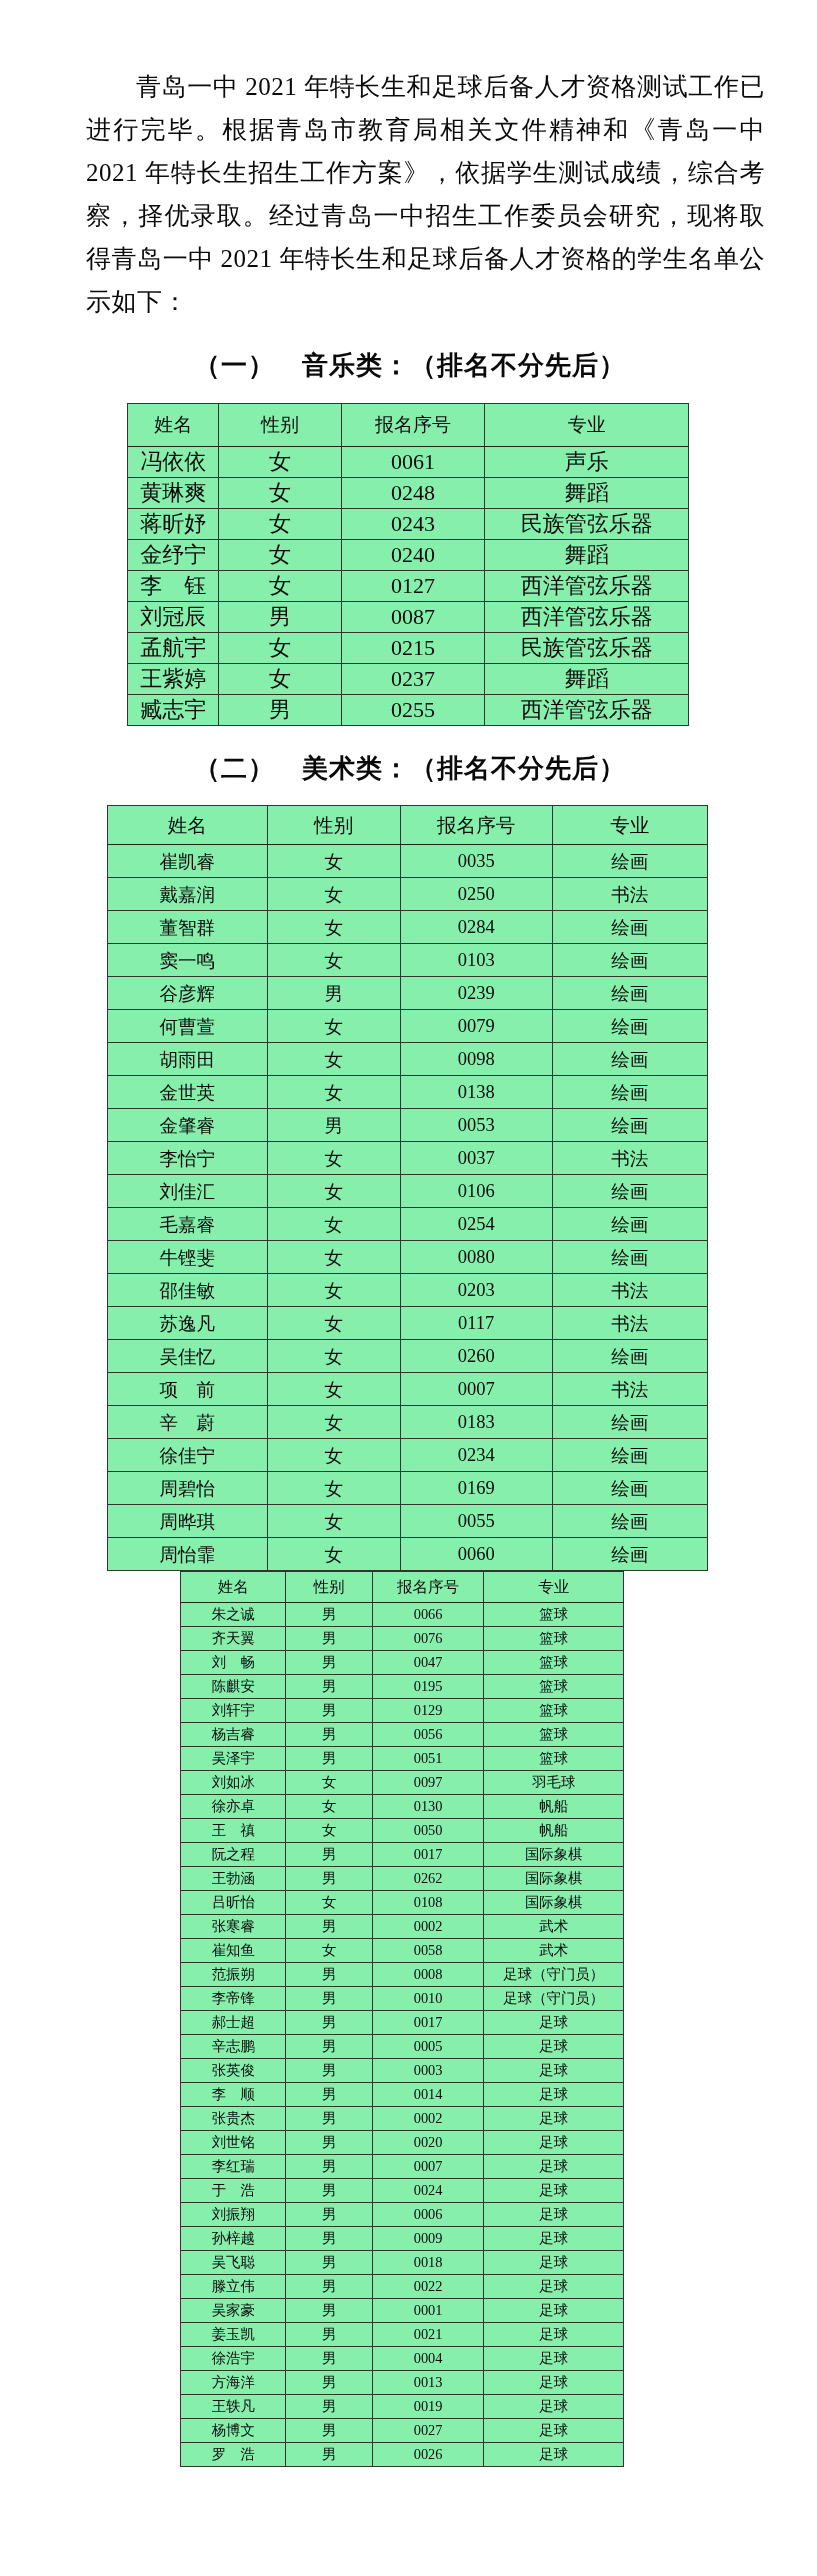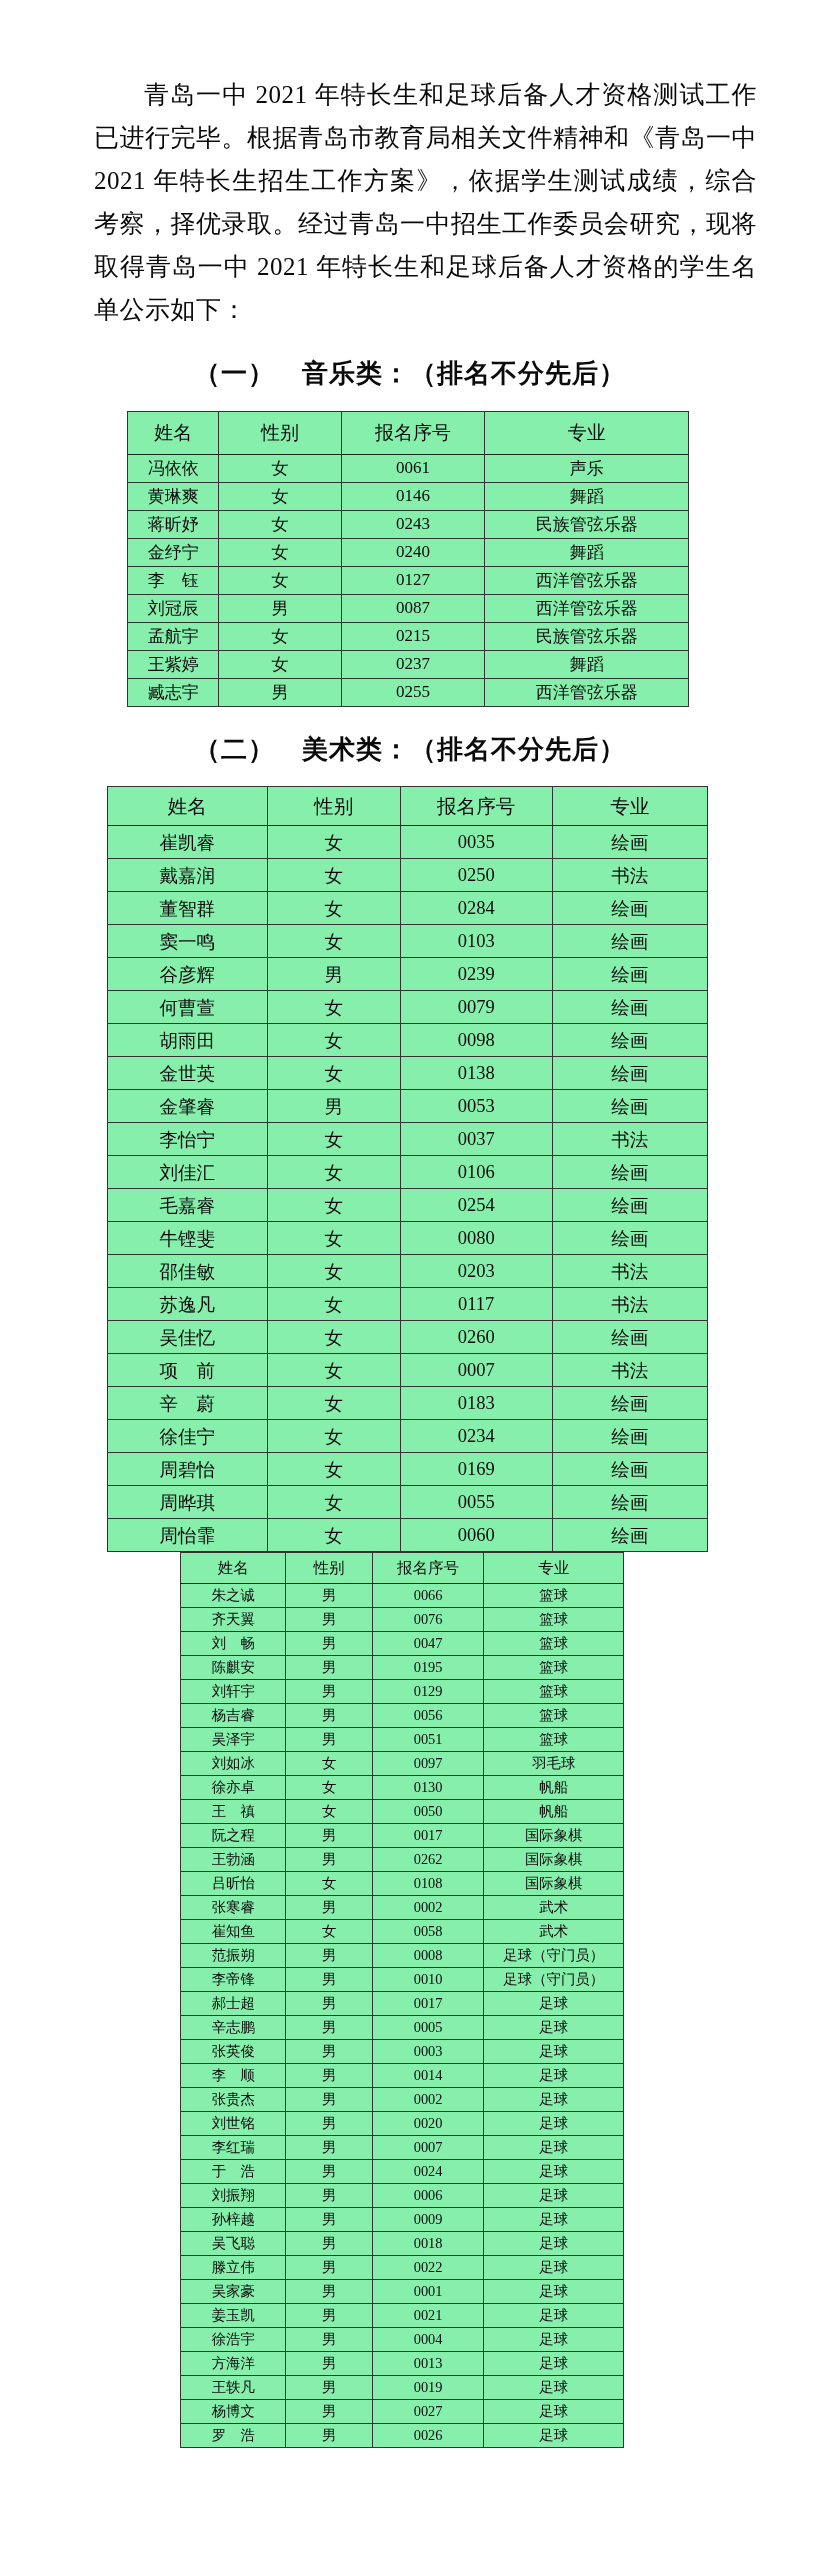--- a/index.html
+++ b/index.html
@@ -15,21 +15,21 @@
     color: #0a0a0a;
     font-family: "Liberation Serif", "DejaVu Serif", serif;
     box-sizing: border-box;
     padding: 61px 49px 52px 82px;
   }
   .para {
     font-size: 25px;
     line-height: 43px;
     text-align: justify;
     text-indent: 2em;
-    margin: 12px;
+    margin: 4px;
     letter-spacing: 0.5px;
   }
   .sec-title {
     font-family: "Liberation Sans", "DejaVu Sans", sans-serif;
     font-weight: 700;
     font-size: 26px;
     line-height: 31px;
     margin: 27px 0 21.6px 0;
     padding-left: 112px;
     letter-spacing: 1px;
@@ -48,21 +48,21 @@
     vertical-align: middle;
     font-weight: normal;
     padding: 0 2.1px;
   }
   table.tbl thead th {
     border-bottom: 1.5px solid #222222;
   }
   
   .t-music { width: 562px; margin-left: 45px; }
   .t-music thead th { height: 42px; font-size: 19px; }
-  .t-music tbody td { height: 27px; font-size: 17px; text-align: center; }
+  .t-music tbody td { height: 27px; font-size: 22px; text-align: center; }
   .t-music th:nth-child(1), .t-music td:nth-child(1) { width: 16.3%; }
   .t-music th:nth-child(2), .t-music td:nth-child(2) { width: 21.8%; }
   .t-music th:nth-child(3), .t-music td:nth-child(3) { width: 25.6%; }
   .t-music th:nth-child(4), .t-music td:nth-child(4) { width: 36.3%; }
   
   .t-art { width: 601px; margin-left: 25px; }
   .t-art thead th { height: 38px; font-size: 19.6px; }
   .t-art tbody td { height: 32px; font-size: 18.5px; }
   .t-art th:nth-child(1), .t-art td:nth-child(1) { width: 26.6%; }
   .t-art th:nth-child(2), .t-art td:nth-child(2) { width: 22.2%; }
@@ -97,21 +97,21 @@
     <tbody>
         <tr>
           <td>冯依依</td>
           <td>女</td>
           <td>0061</td>
           <td>声乐</td>
         </tr>
         <tr>
           <td>黄琳爽</td>
           <td>女</td>
-          <td>0146</td>
+          <td>0248</td>
           <td>舞蹈</td>
         </tr>
         <tr>
           <td>蒋昕妤</td>
           <td>女</td>
           <td>0243</td>
           <td>民族管弦乐器</td>
         </tr>
         <tr>
           <td>金纾宁</td>

